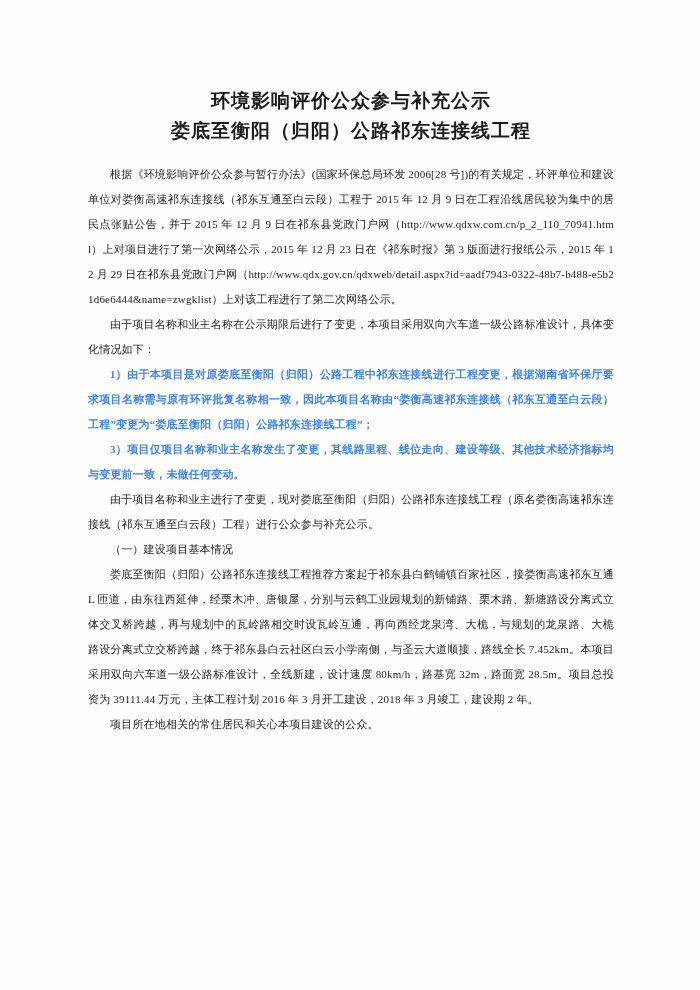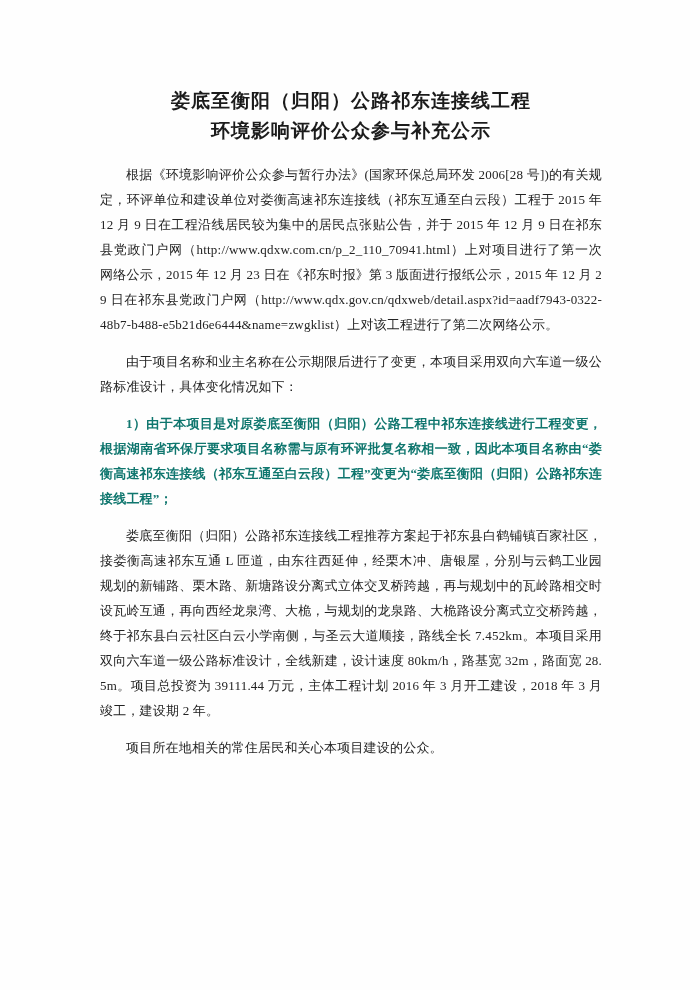--- a/index.html
+++ b/index.html
@@ -27,42 +27,45 @@
     letter-spacing: 1px;
     color: #1b1b1b;
   }
   .title-line {
     display: block;
   }
   .body {
     margin-top: 16px;
   }
   .para {
-    margin: 12px;
-    font-size: 13px;
+    margin: 0;
+    font-size: 11px;
     line-height: 25px;
     text-align: justify;
     text-indent: 2em;
     letter-spacing: 0.2px;
     word-break: break-all;
   }
   .para.bold {
     font-weight: bold;
-    color: #0f766e;
+    color: #3b82f6;
   }
 </style>
 </head>
 <body>
 
 <div class="page">
   <h1 class="title">
+    <span class="title-line">环境影响评价公众参与补充公示</span>
     <span class="title-line">娄底至衡阳（归阳）公路祁东连接线工程</span>
-    <span class="title-line">环境影响评价公众参与补充公示</span>
   </h1>
   <div class="body">
     <p class="para">根据《环境影响评价公众参与暂行办法》(国家环保总局环发 2006[28 号])的有关规定，环评单位和建设单位对娄衡高速祁东连接线（祁东互通至白云段）工程于 2015 年 12 月 9 日在工程沿线居民较为集中的居民点张贴公告，并于 2015 年 12 月 9 日在祁东县党政门户网（http://www.qdxw.com.cn/p_2_110_70941.html）上对项目进行了第一次网络公示，2015 年 12 月 23 日在《祁东时报》第 3 版面进行报纸公示，2015 年 12 月 29 日在祁东县党政门户网（http://www.qdx.gov.cn/qdxweb/detail.aspx?id=aadf7943-0322-48b7-b488-e5b21d6e6444&amp;name=zwgklist）上对该工程进行了第二次网络公示。</p>
     <p class="para">由于项目名称和业主名称在公示期限后进行了变更，本项目采用双向六车道一级公路标准设计，具体变化情况如下：</p>
     <p class="para bold">1）由于本项目是对原娄底至衡阳（归阳）公路工程中祁东连接线进行工程变更，根据湖南省环保厅要求项目名称需与原有环评批复名称相一致，因此本项目名称由“娄衡高速祁东连接线（祁东互通至白云段）工程”变更为“娄底至衡阳（归阳）公路祁东连接线工程”；</p>
+    <p class="para bold">3）项目仅项目名称和业主名称发生了变更，其线路里程、线位走向、建设等级、其他技术经济指标均与变更前一致，未做任何变动。</p>
+    <p class="para">由于项目名称和业主进行了变更，现对娄底至衡阳（归阳）公路祁东连接线工程（原名娄衡高速祁东连接线（祁东互通至白云段）工程）进行公众参与补充公示。</p>
+    <p class="para">（一）建设项目基本情况</p>
     <p class="para">娄底至衡阳（归阳）公路祁东连接线工程推荐方案起于祁东县白鹤铺镇百家社区，接娄衡高速祁东互通 L 匝道，由东往西延伸，经栗木冲、唐银屋，分别与云鹤工业园规划的新铺路、栗木路、新塘路设分离式立体交叉桥跨越，再与规划中的瓦岭路相交时设瓦岭互通，再向西经龙泉湾、大桅，与规划的龙泉路、大桅路设分离式立交桥跨越，终于祁东县白云社区白云小学南侧，与圣云大道顺接，路线全长 7.452km。本项目采用双向六车道一级公路标准设计，全线新建，设计速度 80km/h，路基宽 32m，路面宽 28.5m。项目总投资为 39111.44 万元，主体工程计划 2016 年 3 月开工建设，2018 年 3 月竣工，建设期 2 年。</p>
     <p class="para">项目所在地相关的常住居民和关心本项目建设的公众。</p>
 
   </div>
 </div>
 
 </body></html>

